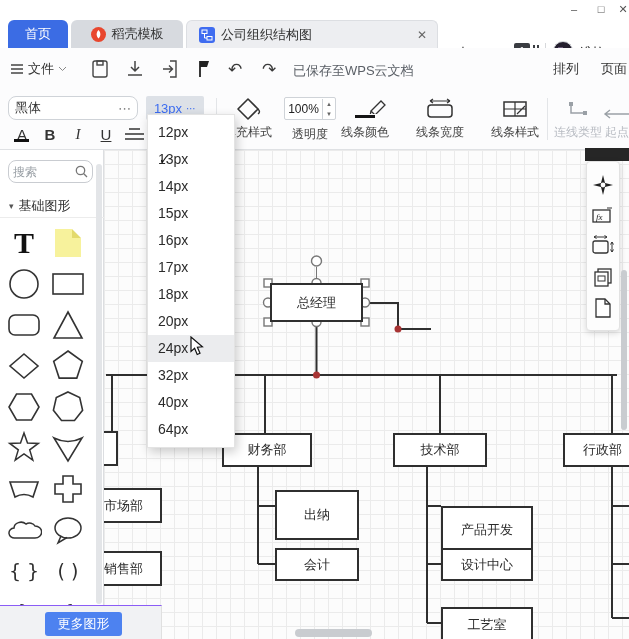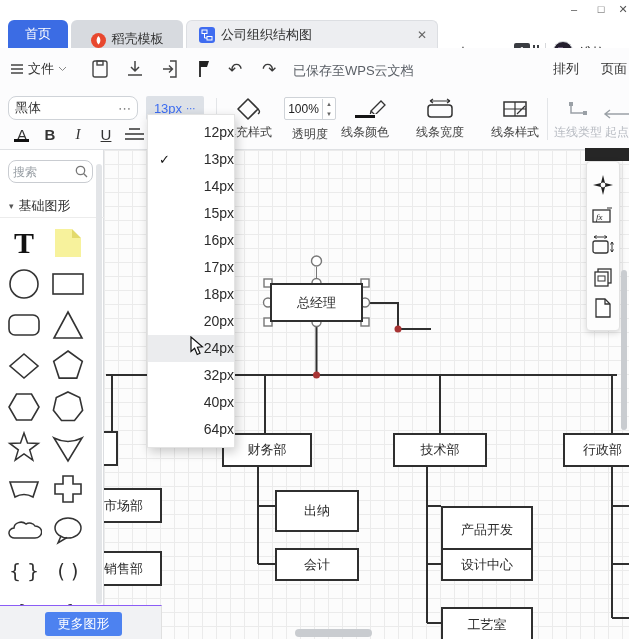--- a/index.html
+++ b/index.html
@@ -6,21 +6,21 @@
   html,body { width:629px; height:639px; overflow:hidden; font-family:"Liberation Sans","DejaVu Sans",sans-serif; background:#fff; }
 
   
   #titlebar { position:absolute; left:0; top:0; width:629px; height:18px; background:#fff; }
   .winbtn { position:absolute; top:1px; width:22px; height:16px; text-align:center; font-size:11px; color:#555; line-height:16px; cursor:default; }
 
   
   #tabbar { position:absolute; left:0; top:18px; width:629px; height:30px; background:#fff; }
   .tab { position:absolute; bottom:0; height:28px; border-radius:6px 6px 0 0; display:flex; align-items:center; justify-content:center; font-size:13px; gap:6px; }
   #tab-home { left:8px; width:60px; background:#3b6ce4; color:#fff; }
-  #tab-template { left:71px; width:112px; background:#d7dadf; color:#333;align-items:flex-end; }
+  #tab-template { left:71px; width:112px; background:#d7dadf; color:#333; }
   #tab-doc { left:186px; width:252px; background:#edeef1; color:#2f2f2f; justify-content:flex-start; padding-left:12px; border:1px solid #dcdee2; border-bottom:none; }
   .tab-close { position:absolute; right:10px; color:#666; font-size:12px; }
   #newtab { position:absolute; left:452px; top:22px; width:22px; height:22px; font-size:17px; color:#444; text-align:center; line-height:22px; }
   #notif-badge { position:absolute; left:514px; top:25px; width:16px; height:16px; background:#3a3d42; color:#fff; font-size:11px; text-align:center; line-height:16px; border-radius:2px; }
   .notif-bar { position:absolute; top:27px; width:2px; height:12px; background:#3a3d42; }
   #tab-divider { position:absolute; left:545px; top:25px; width:1px; height:16px; background:#d6d8db; }
   #avatar { position:absolute; left:553px; top:23px; width:20px; height:20px; border-radius:50%; background:radial-gradient(circle at 35% 65%, #6a5a7a 0 40%, #241f2e 41%); border:1px solid #cfd2d6; }
   #username { position:absolute; left:579px; top:26px; font-size:13px; color:#222; }
 
   
@@ -82,21 +82,21 @@
   .node { position:absolute; background:#fff; border:2px solid #2f2f2f; display:flex; align-items:center; justify-content:center; font-size:13px; color:#2b2b2b; white-space:nowrap; }
 
   
   #right-dark { position:absolute; left:585px; top:148px; width:44px; height:13px; background:#262626; }
   #right-panel { position:absolute; left:586px; top:161px; width:34px; height:170px; background:#fdfdfd; border:1px solid #e2e2e2; border-radius:4px; box-shadow:0 2px 6px rgba(0,0,0,.15); display:flex; flex-direction:column; align-items:center; justify-content:space-around; padding:6px 0; }
   #v-scroll { position:absolute; left:621px; top:270px; width:6px; height:160px; background:#c9ccd0; border-radius:3px; }
   #h-scroll { position:absolute; left:295px; top:629px; width:77px; height:8px; background:#c9ccd0; border-radius:4px; }
 
   
   #size-menu { position:absolute; left:147px; top:114px; width:88px; background:#fff; border:1px solid #e3e3e3; box-shadow:2px 4px 10px rgba(0,0,0,.2); padding:4px 0; z-index:50; }
-  .size-item { position:relative; height:27px; line-height:27px; text-align:right; font-size:14px; color:#2b2b2b; }
+  .size-item { position:relative; height:27px; line-height:27px; text-align:left; font-size:14px; color:#2b2b2b; padding-left:10px; }
   .size-item.hover { background:#ebecee; }
   .size-item .chk { position:absolute; left:11px; top:0; font-size:13px; color:#111; }
   #cursor { position:absolute; left:190px; top:336px; z-index:60; }
 </style>
 </head>
 <body>
 
 <div id="titlebar">
   <div class="winbtn" style="left:563px">–</div>
   <div class="winbtn" style="left:590px">□</div>
@@ -308,21 +308,21 @@
     </g>
   </svg>
 
   <div class="node" style="left:166px;top:133px;width:93px;height:39px">总经理</div>
   <div class="node" style="left:-62px;top:281px;width:76px;height:35px"></div>
   <div class="node" style="left:118px;top:283px;width:90px;height:34px">财务部</div>
   <div class="node" style="left:289px;top:283px;width:94px;height:34px">技术部</div>
   <div class="node" style="left:459px;top:283px;width:82px;height:34px;justify-content:flex-start;padding-left:18px">行政部</div>
   <div class="node" style="left:-19px;top:338px;width:77px;height:35px">市场部</div>
   <div class="node" style="left:-19px;top:401px;width:77px;height:35px">销售部</div>
-  <div class="node" style="left:171px;top:340px;width:84px;height:42px">出纳</div>
+  <div class="node" style="left:171px;top:340px;width:84px;height:50px">出纳</div>
   <div class="node" style="left:171px;top:398px;width:84px;height:33px">会计</div>
   <div class="node" style="left:337px;top:356px;width:92px;height:48px">产品开发</div>
   <div class="node" style="left:337px;top:398px;width:92px;height:33px">设计中心</div>
   <div class="node" style="left:337px;top:457px;width:92px;height:35px">工艺室</div>
 </div>
 
 <div id="sidebar">
   <div id="search-box">
     <input id="search-input" placeholder="搜索" style="">
     <svg id="search-icon" width="13" height="13">

